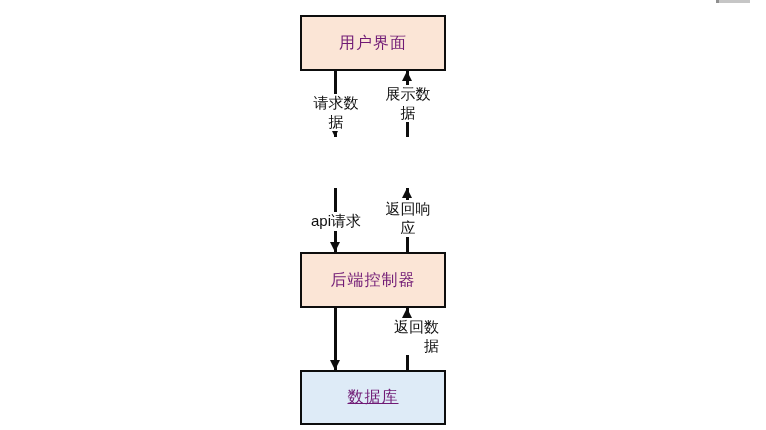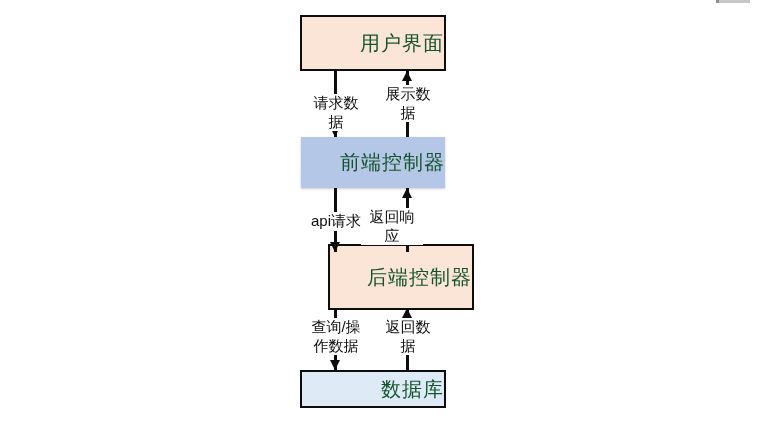--- a/index.html
+++ b/index.html
@@ -24,32 +24,32 @@
     left: -3px; top: 0;
     width: 3px; height: 3px;
     background: #8f8f8f;
   }
   .node {
     position: absolute;
     left: 300px;
     width: 146px;
     display: flex;
     align-items: center;
-    justify-content: flex-end;
+    justify-content: center;
     box-sizing: border-box;
-    font-size: 20px;
+    font-size: 16px;
     letter-spacing: 1px;
-    color: #14532d;
+    color: #701a75;
   }
   .node.bordered { border: 2.5px solid #0d0d0d; }
   .node-ui       { top: 15px;  height: 56px; }
   .node-frontend { top: 137px; height: 51px; left: 301px; width: 144px;
                    box-shadow: 0 1px 2px rgba(90,100,120,0.35); }
-  .node-backend  { top: 244px; height: 66px; margin-left: 28px; }
-  .node-database { top: 370px; height: 38px; }
+  .node-backend  { top: 252px; height: 56px; }
+  .node-database { top: 370px; height: 55px; text-decoration: underline; }
   .vline {
     position: absolute;
     width: 2.5px;
     background: #0d0d0d;
   }
   .arrowhead {
     position: absolute;
     width: 0; height: 0;
     border-left: 5.5px solid transparent;
     border-right: 5.5px solid transparent;
@@ -70,23 +70,20 @@
 <body>
 
 <div class="canvas">
 
   <div class="scroll-fragment"></div>
 
   <div class="node bordered node-ui" style="background: rgb(251, 229, 214);">
     <span>用户界面</span>
   </div>
 
-  <div class="node node-frontend" style="background: rgb(180, 199, 231);">
-    <span>前端控制器</span>
-  </div>
 
   <div class="node bordered node-backend" style="background: rgb(251, 229, 214);">
     <span>后端控制器</span>
   </div>
 
   <div class="node bordered node-database" style="background: rgb(222, 235, 247);">
     <span>数据库</span>
   </div>
 
   <div class="vline" style="left:334px; top:71px; height:66px;"></div>
@@ -104,32 +101,28 @@
   </div>
 
   <div class="vline" style="left:334px; top:188px; height:64px;"></div>
   <div class="arrowhead down" style="left:329.5px; top:242px;"></div>
   <div class="edge-label" style="left:305px; top:212px;text-align:center;">
     <div>api请求</div>
   </div>
 
   <div class="vline" style="left:406px; top:188px; height:64px;"></div>
   <div class="arrowhead up" style="left:401.5px; top:188px;"></div>
-  <div class="edge-label" style="left:361px; top:200px;margin-top:8px;">
+  <div class="edge-label" style="left:377px; top:200px;">
     <div>返回响</div>
     <div>应</div>
   </div>
 
   <div class="vline" style="left:334px; top:308px; height:62px;"></div>
   <div class="arrowhead down" style="left:329.5px; top:360px;"></div>
-  <div class="edge-label" style="left:305px; top:318px;">
-    <div>查询/操</div>
-    <div>作数据</div>
-  </div>
 
   <div class="vline" style="left:406px; top:308px; height:62px;"></div>
   <div class="arrowhead up" style="left:401.5px; top:308px;"></div>
-  <div class="edge-label" style="left:377px; top:318px;">
+  <div class="edge-label" style="left:377px; top:318px;text-align:right;">
     <div>返回数</div>
     <div>据</div>
   </div>
 
 </div>
 
 </body></html>

